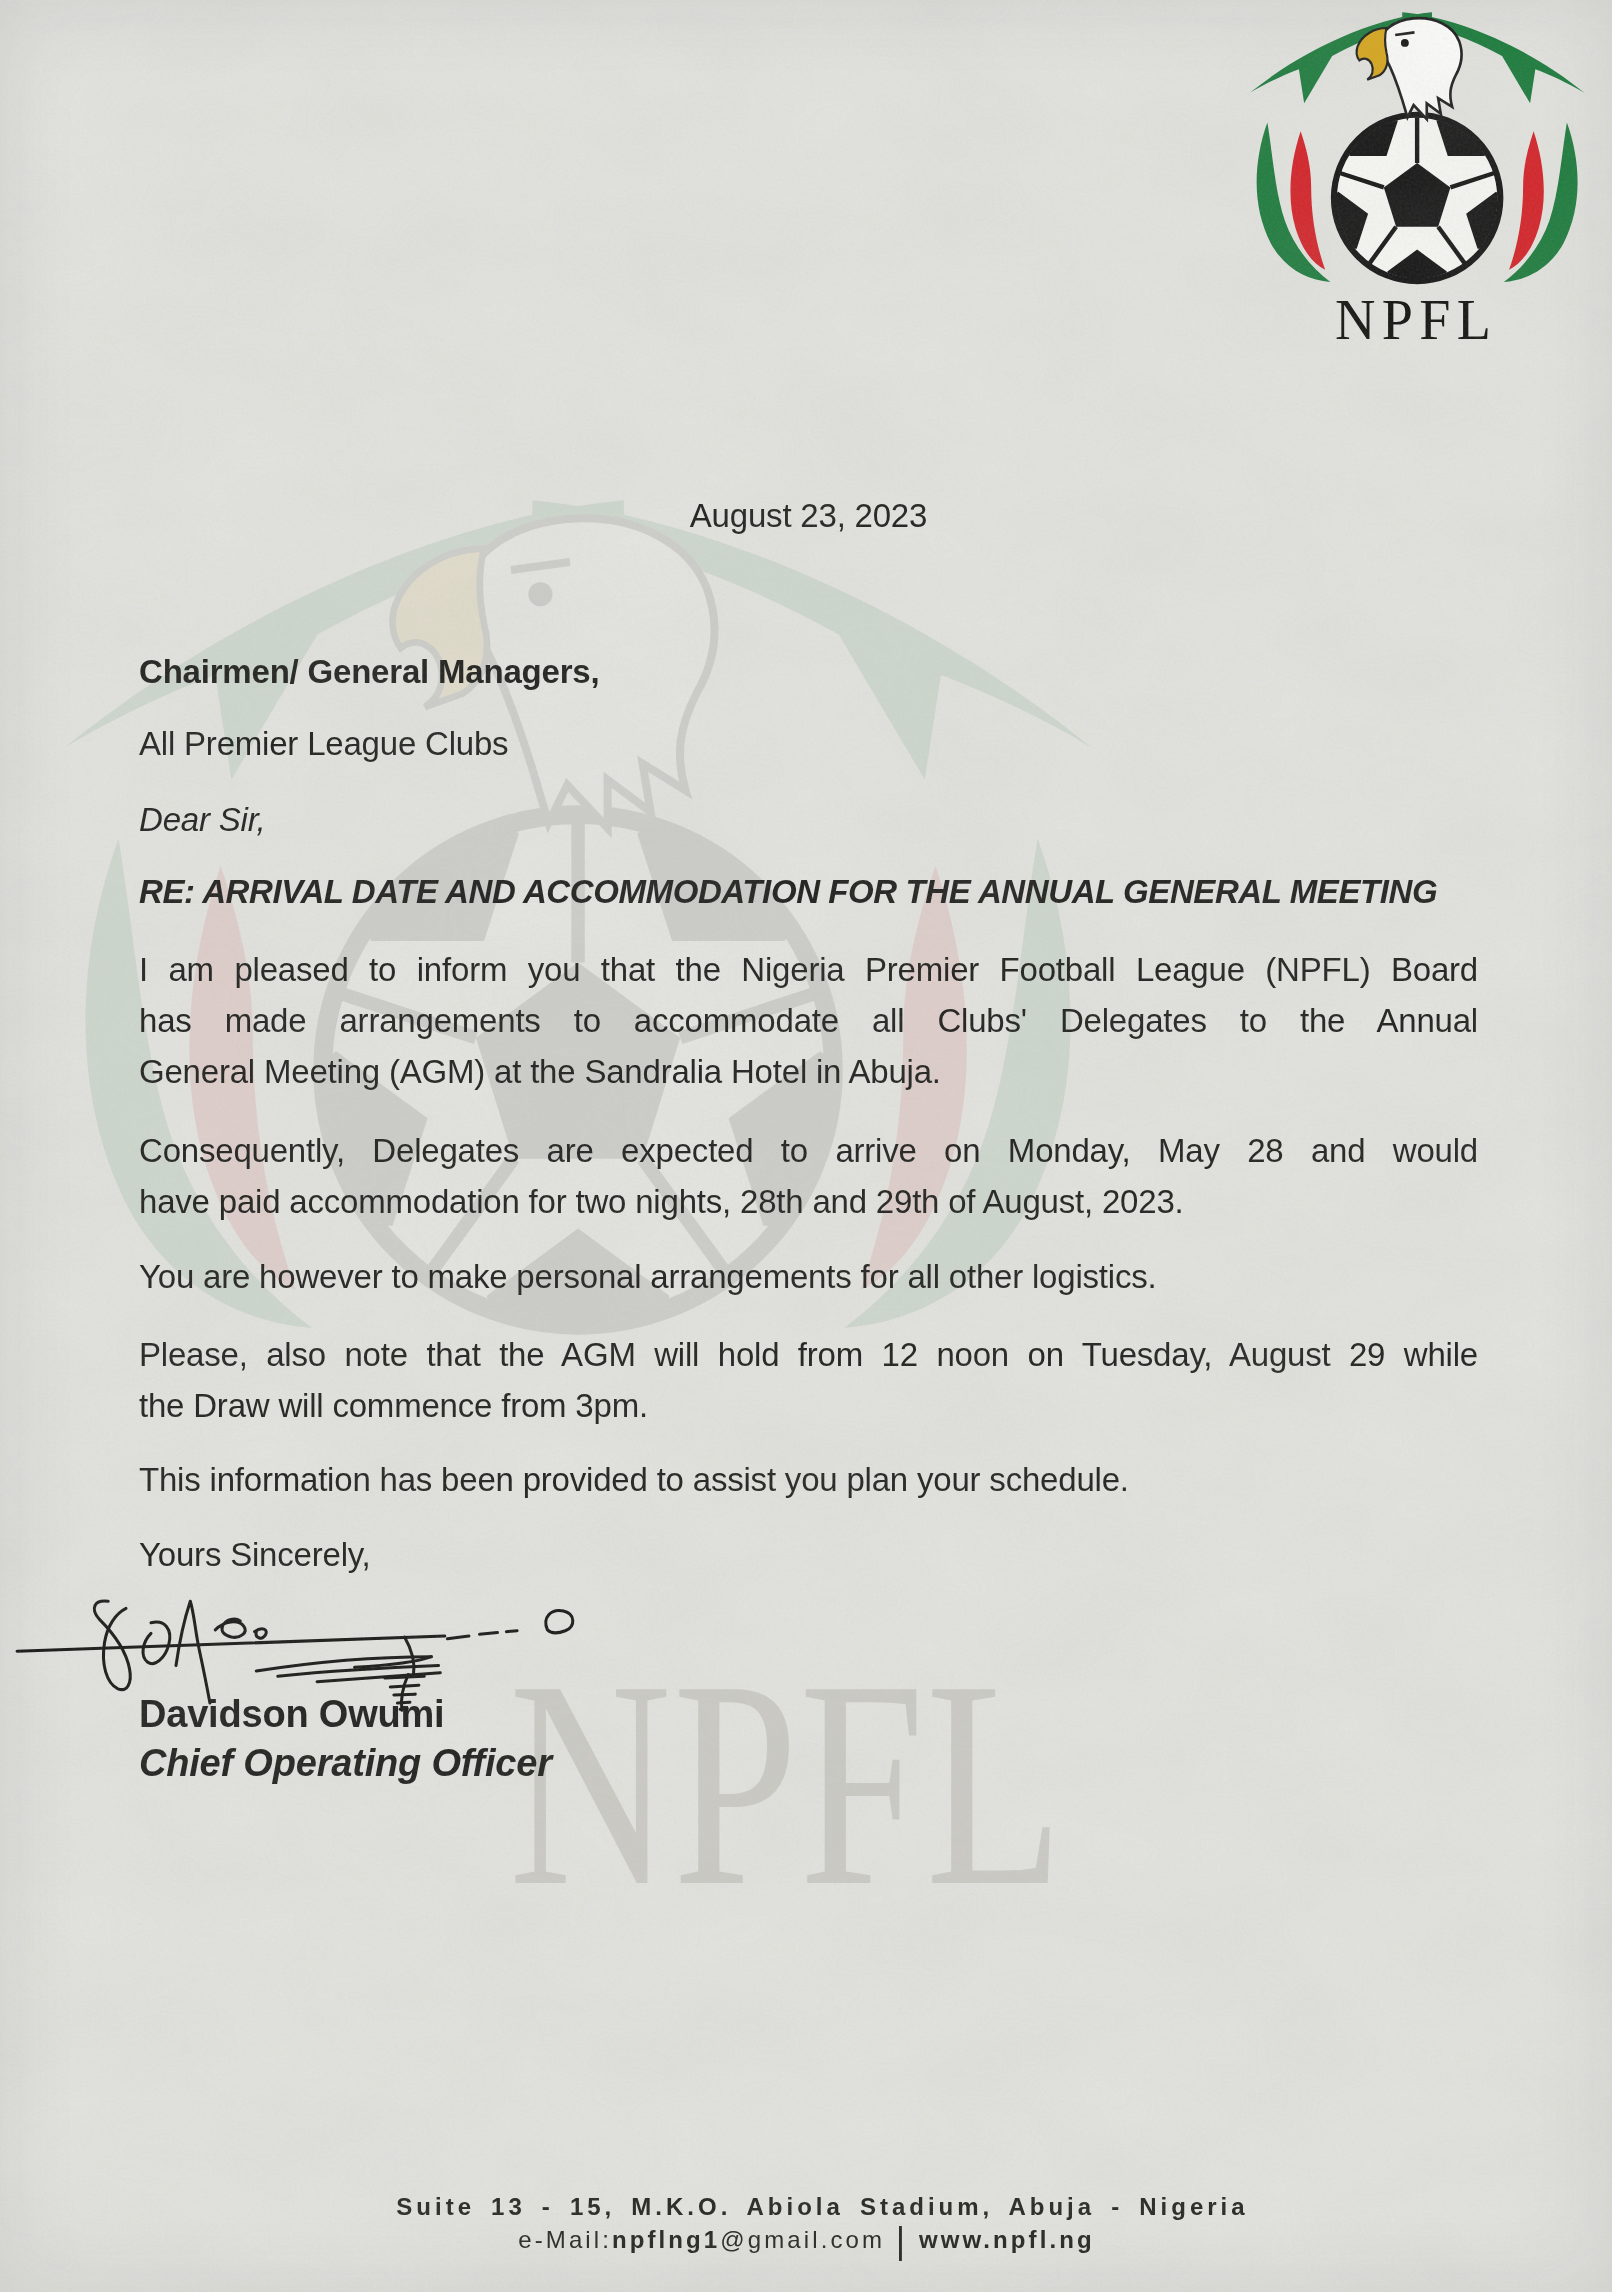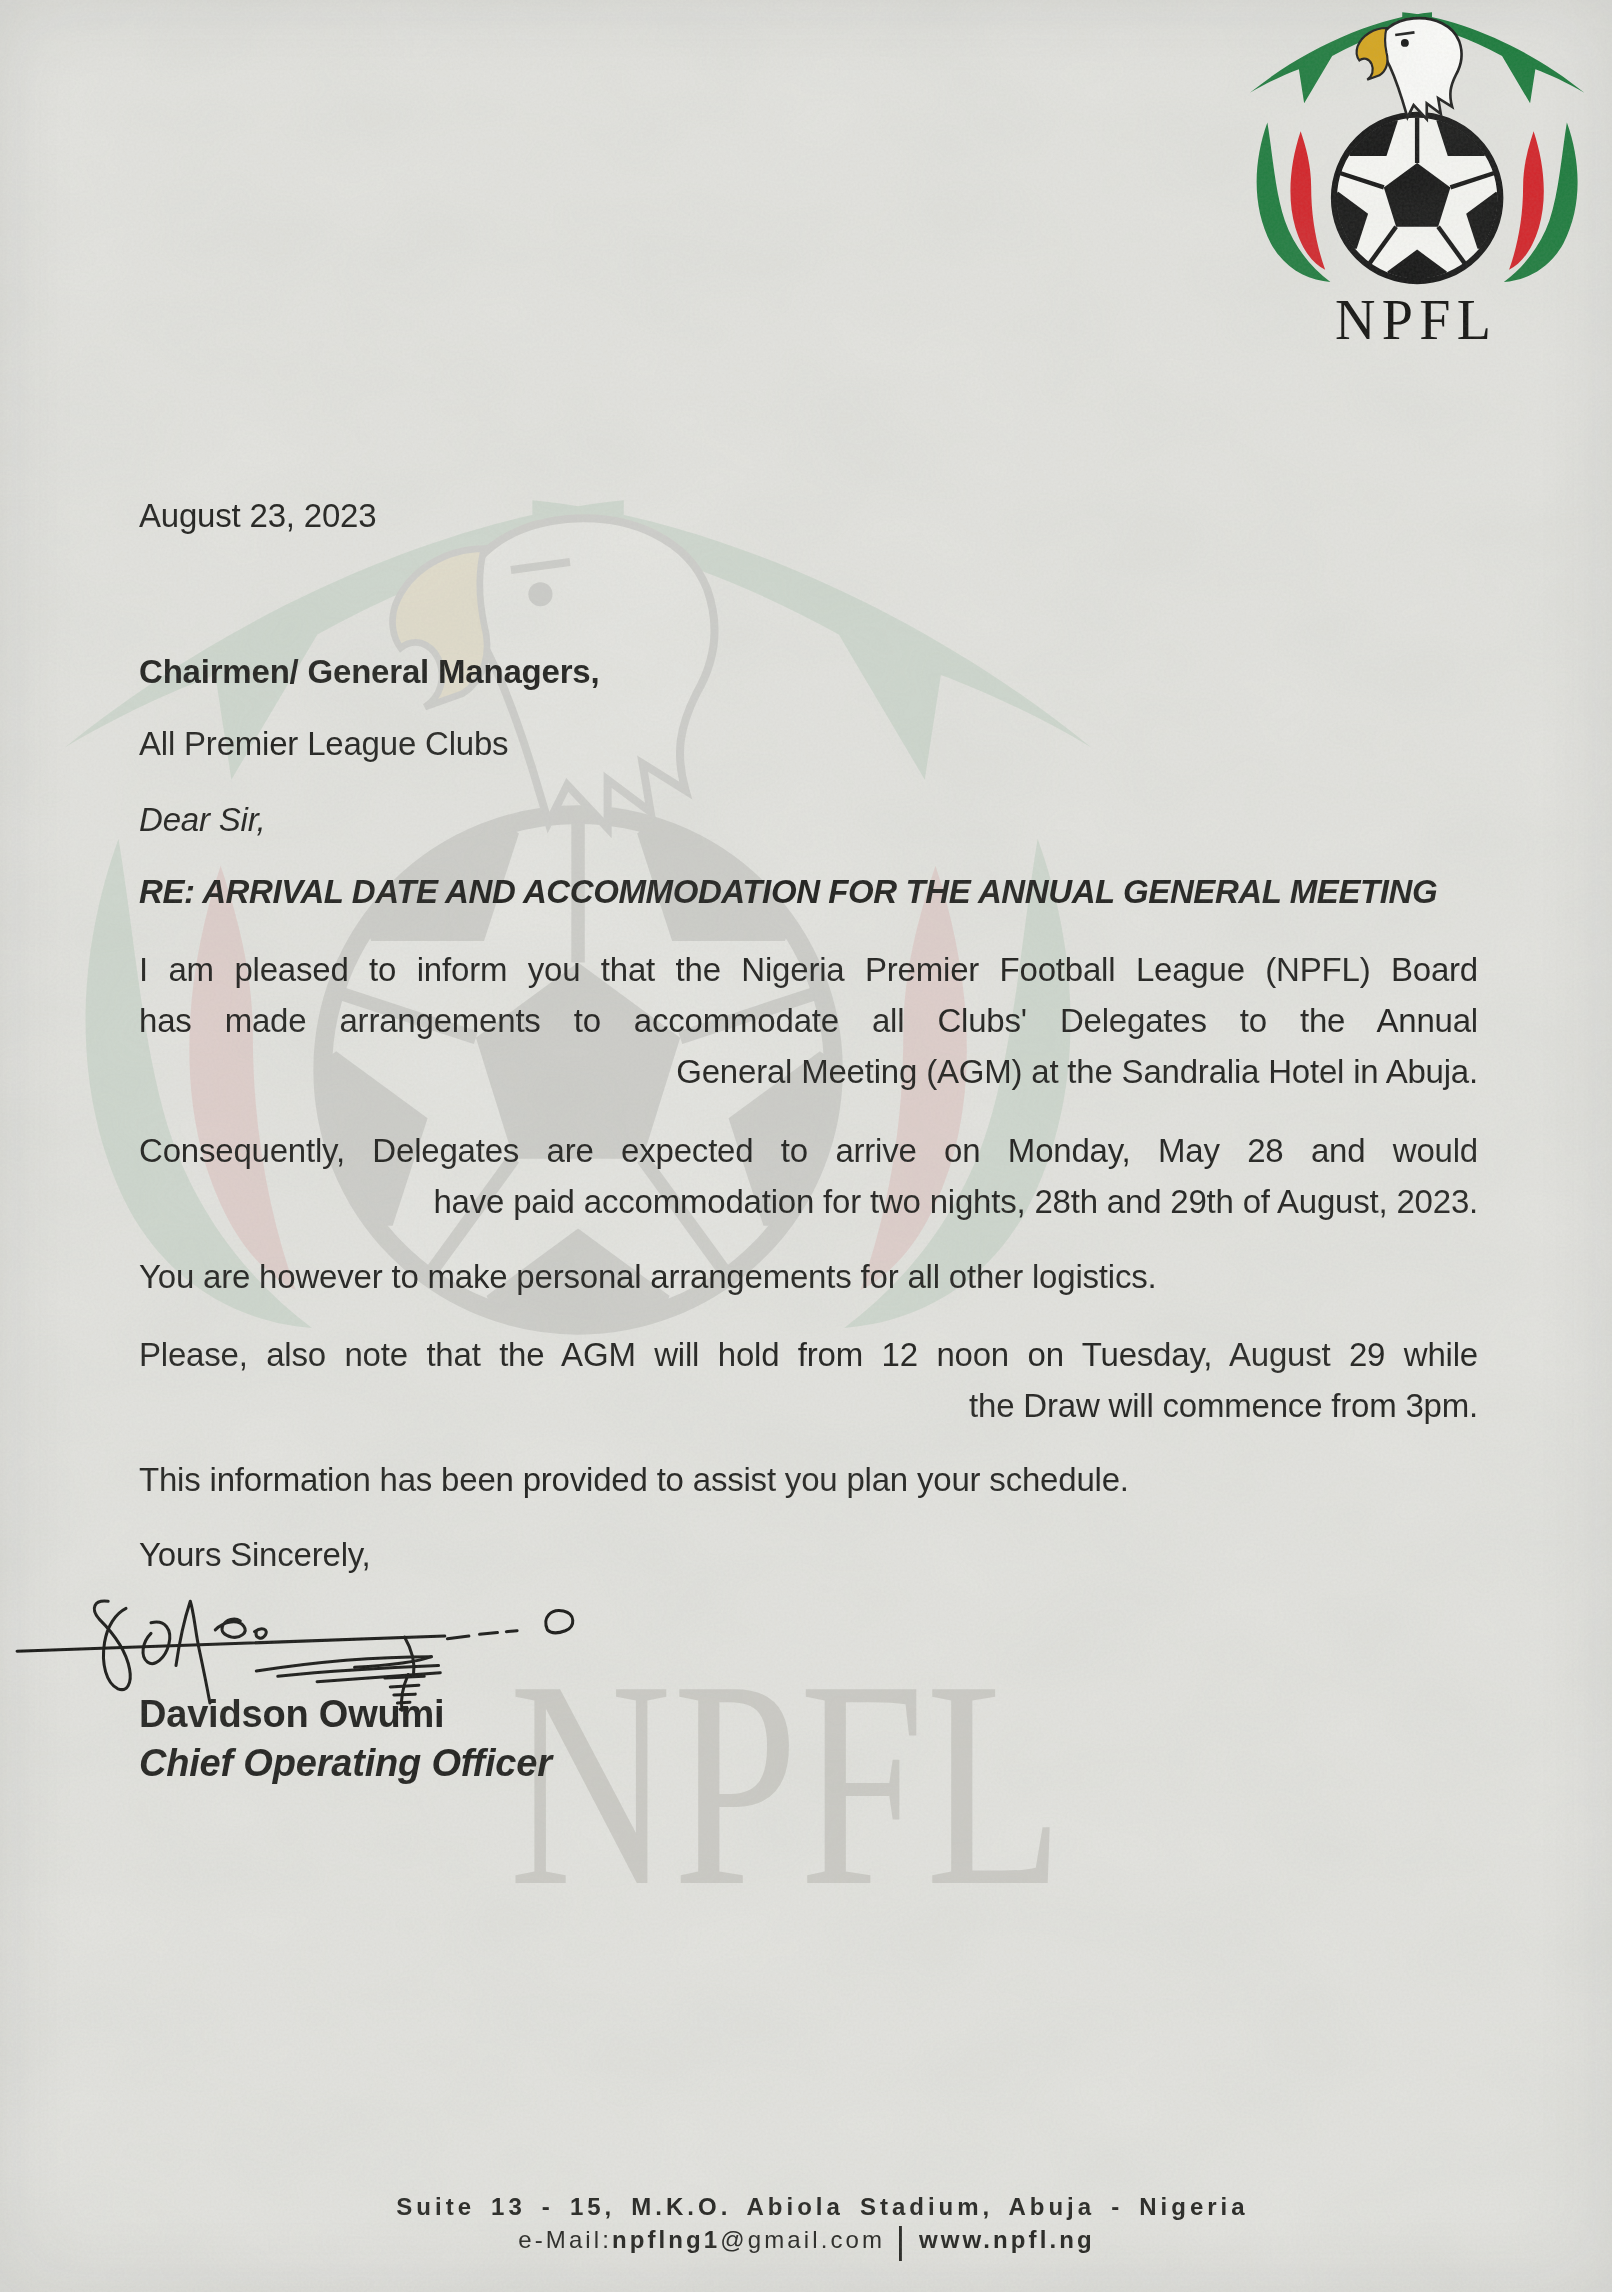--- a/index.html
+++ b/index.html
@@ -48,23 +48,23 @@
     transform:translateX(-5.4px);
   }
   
   .tblock{
     position:absolute;left:139px;width:1339px;z-index:4;
     font-size:33px;line-height:51px;color:#1d1d1b;
     letter-spacing:-0.2px;
   }
   .b{font-weight:bold;}
   .jline{text-align:justify;text-align-last:justify;}
-  .lline{text-align:right;}
+  .lline{text-align:left;}
   .nowrap{white-space:nowrap;font-style:italic;}
-  .date{top:490px;}
+  .date{top:490px;text-align:center;}
   .recipient1{top:646px;}
   .recipient2{top:718px;}
   .salutation{top:794px;font-style:italic;}
   .subject{top:866px;font-weight:bold;letter-spacing:-0.4px;}
   .p1{top:944px;}
   .p2{top:1125px;}
   .p3{top:1251px;}
   .p4{top:1329px;}
   .p5{top:1454px;}
   .closing{top:1529px;}

